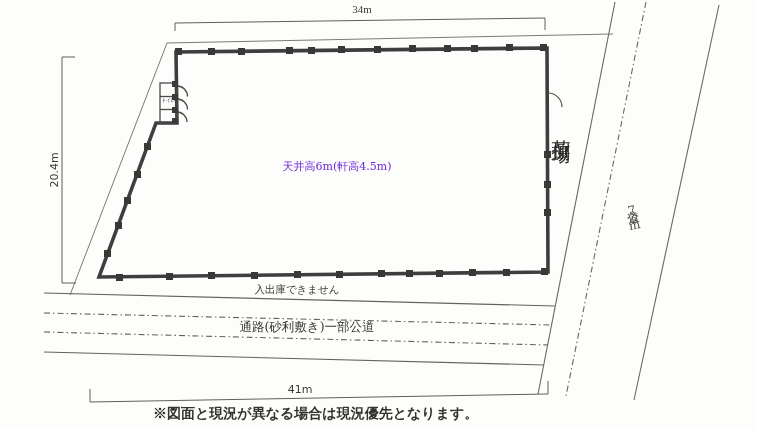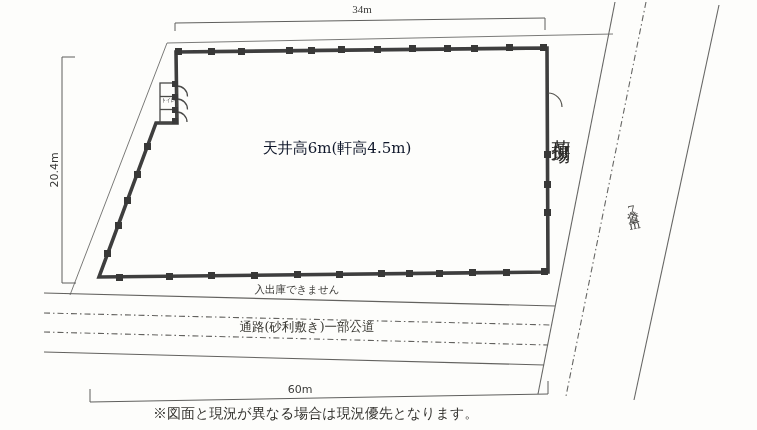--- a/index.html
+++ b/index.html
@@ -30,29 +30,29 @@
   .vert{
     writing-mode:vertical-rl;
     text-orientation:upright;
   }
   .lbl-dim-top{left:337px;top:3px;width:50px;font-size:11px;font-family:Liberation Serif, serif;}
   .lbl-dim-left{
     left:26px;top:163px;width:60px;height:14px;font-size:11px;
     transform:rotate(-90deg);
   }
   .lbl-dim-bottom{left:272px;top:384px;width:56px;font-size:11px;}
-  .lbl-ceiling{left:252px;top:140px;width:170px;font-size:15px;color:#0f172a;}
+  .lbl-ceiling{left:252px;top:161px;width:170px;font-size:11px;color:#6d28d9;}
   .lbl-loading{left:551px;top:124px;height:90px;font-size:19px;letter-spacing:3px;color:#2c2b29;}
   .lbl-road{
     left:629px;top:201px;height:64px;font-size:12px;letter-spacing:1px;
     transform:rotate(-11deg);color:#4a4946;
   }
   .lbl-noaccess{left:233px;top:284px;width:128px;font-size:10.5px;color:#3b3a37;}
   .lbl-passage{left:227px;top:320px;width:160px;font-size:12.5px;color:#36352f;}
-  .lbl-note{left:153px;top:406px;width:302px;font-size:14px;font-weight:normal;color:#34332f;}
+  .lbl-note{left:153px;top:406px;width:302px;font-size:14px;font-weight:bold;color:#34332f;}
   .lbl-toilet{left:159px;top:97px;width:18px;font-size:5.5px;color:#555;letter-spacing:-1px;}
 </style>
 </head>
 <body>
 
 <div class="stage">
 
   <svg class="linework" width="757" height="430" viewBox="0 0 757 430">
 
     <g stroke="#7a7a78" stroke-width="1" fill="none">
@@ -138,21 +138,21 @@
       <path d="M175,31 L175,23 L545,18 L545,30"></path>
       <path d="M75,57 L62,57 L62,283 L76,283"></path>
       <path d="M90,389 L90,402 L548,394 L548,381"></path>
     </g>
   </svg>
 
   <div class="lbl num center lbl-dim-top">34m</div>
 
   <div class="lbl num center lbl-dim-left">20.4m</div>
 
-  <div class="lbl num center lbl-dim-bottom">60m</div>
+  <div class="lbl num center lbl-dim-bottom">41m</div>
 
   <div class="lbl center lbl-ceiling">天井高6m(軒高4.5m)</div>
 
   <div class="lbl vert lbl-loading">荷捌場</div>
 
   <div class="lbl vert lbl-road">公道7m</div>
 
   <div class="lbl center lbl-noaccess">入出庫できません</div>
 
   <div class="lbl center lbl-passage">通路(砂利敷き)一部公道</div>

